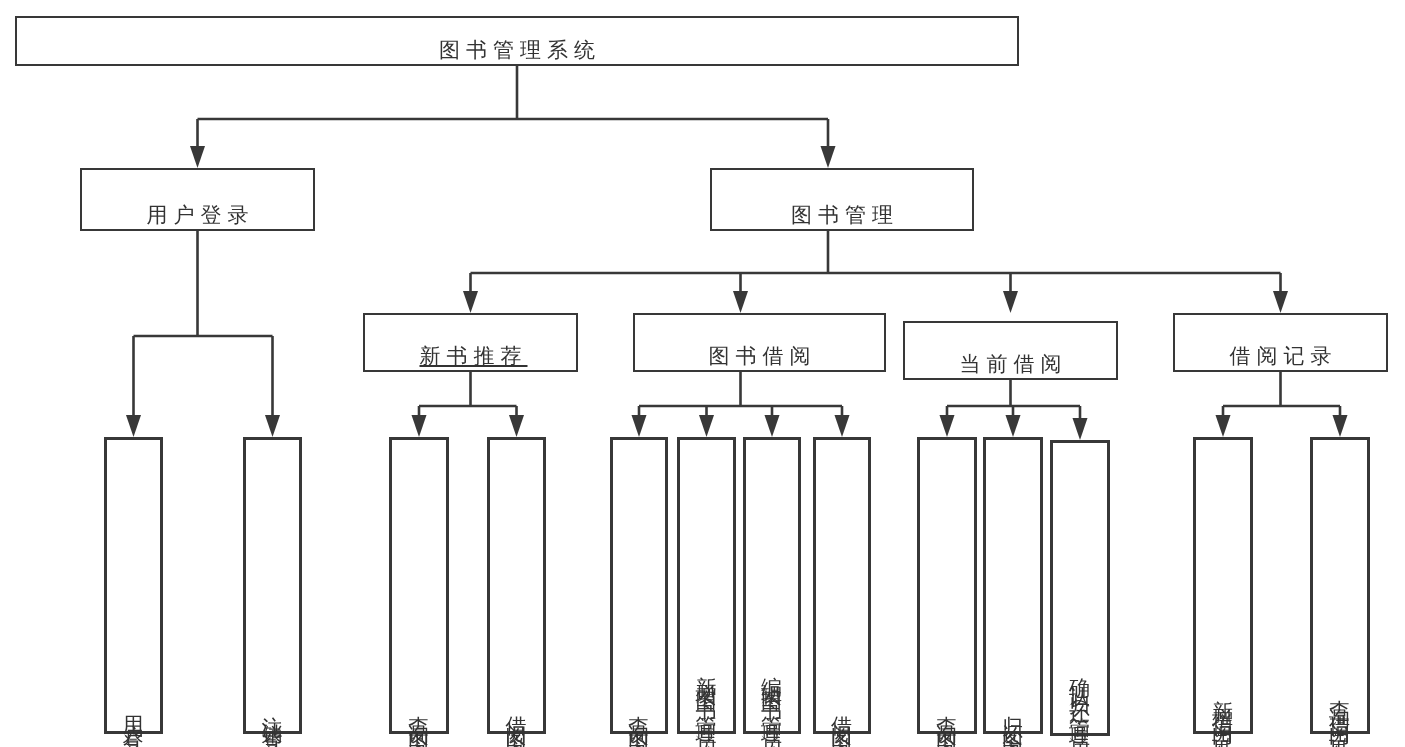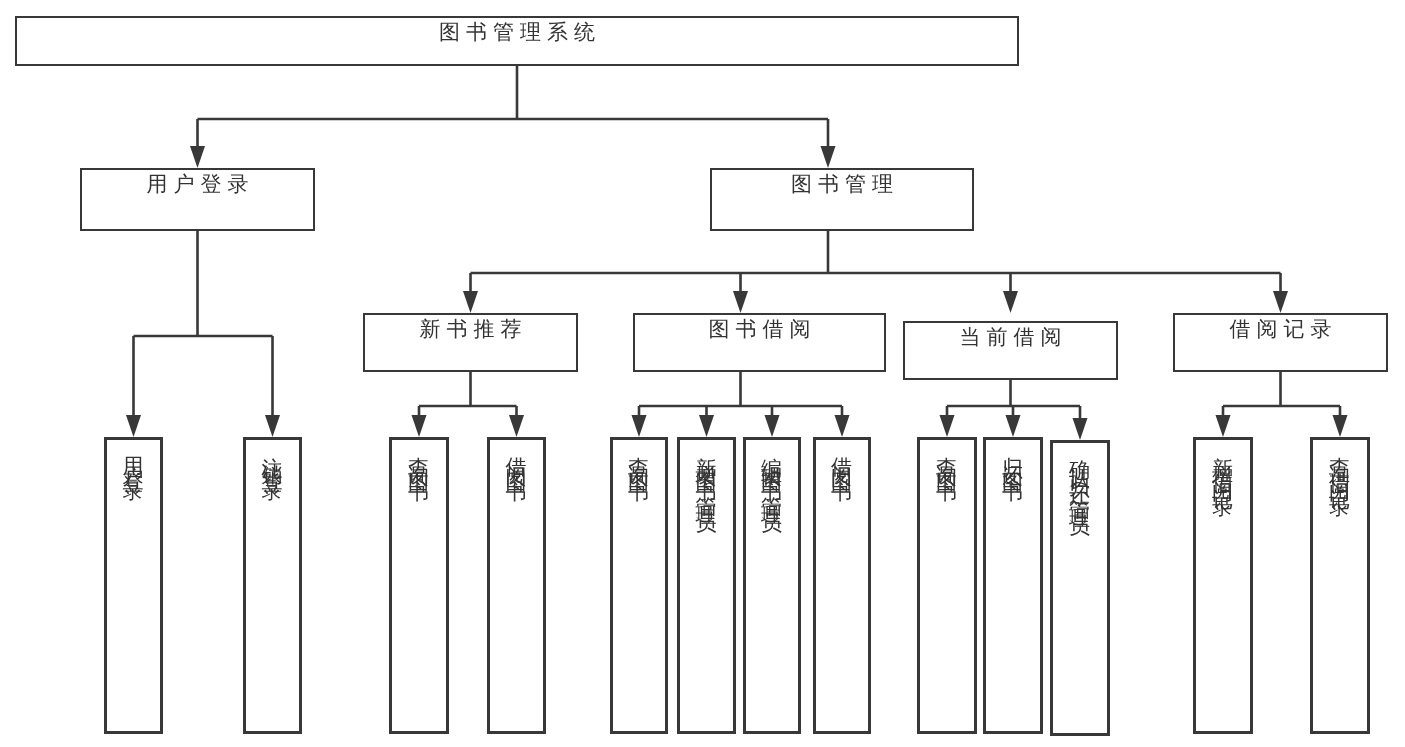--- a/index.html
+++ b/index.html
@@ -17,21 +17,21 @@
     font-family:"Liberation Sans","DejaVu Sans",sans-serif;
   }
   #wires{position:absolute;left:0;top:0;width:1405px;height:747px;}
   #wires path{stroke:var(--line);stroke-width:2.6;fill:none;}
   #wires polygon{fill:var(--line);stroke:none;}
   .node{
     position:absolute;
     box-sizing:border-box;
     background:#fff;
     border:2.5px solid var(--line);
-    display:flex;align-items:flex-start;justify-content:center;
+    display:flex;align-items:flex-end;justify-content:center;
     color:var(--text);
   }
   .node.v{border-width:3px;}
   .node.h .lbl{
     font-size:21px;
     letter-spacing:6px;
     text-indent:6px; 
     white-space:nowrap;
     color:var(--text);
   }
@@ -107,21 +107,21 @@
       </div>
       <div class="node v" style="left: 104px; top: 437px; width: 59px; height: 297px;">
         <span class="lbl">用户登录</span>
       </div>
       <div class="node v" style="left: 243px; top: 437px; width: 59px; height: 297px;">
         <span class="lbl">注销登录</span>
       </div>
       <div class="node h" style="left: 710px; top: 168px; width: 264px; height: 63px;">
         <span class="lbl">图书管理</span>
       </div>
-      <div class="node h" style="left: 363px; top: 313px; width: 215px; height: 59px;">
+      <div class="node h" style="left: 363px; top: 313px; width: 215px; height: 59px; text-decoration: underline;">
         <span class="lbl">新书推荐</span>
       </div>
       <div class="node v" style="left: 389px; top: 437px; width: 60px; height: 297px;">
         <span class="lbl">查询图书</span>
       </div>
       <div class="node v" style="left: 487px; top: 437px; width: 59px; height: 297px;">
         <span class="lbl">借阅图书</span>
       </div>
       <div class="node h" style="left: 633px; top: 313px; width: 253px; height: 59px;">
         <span class="lbl">图书借阅</span>

